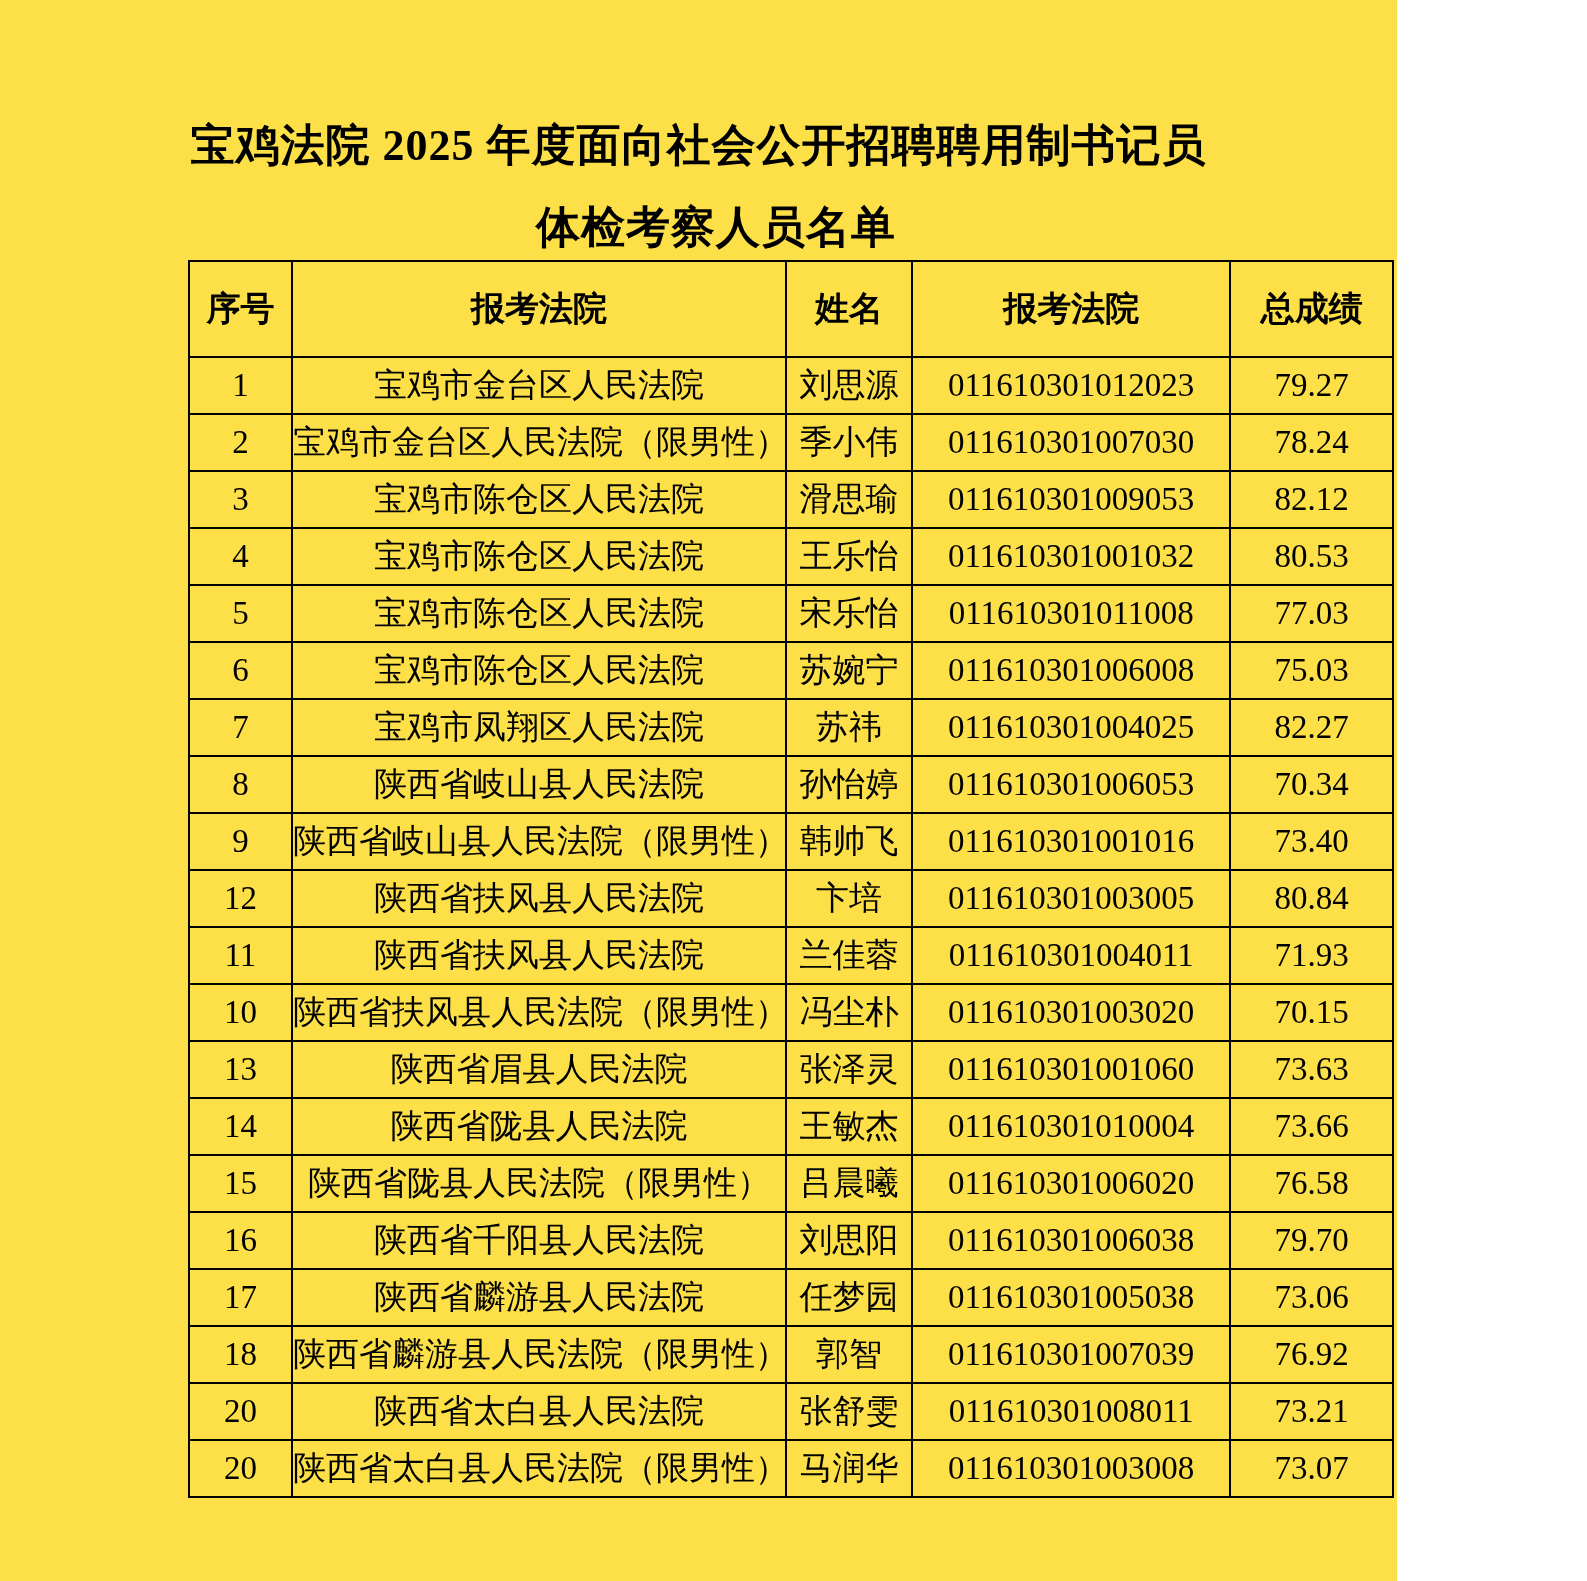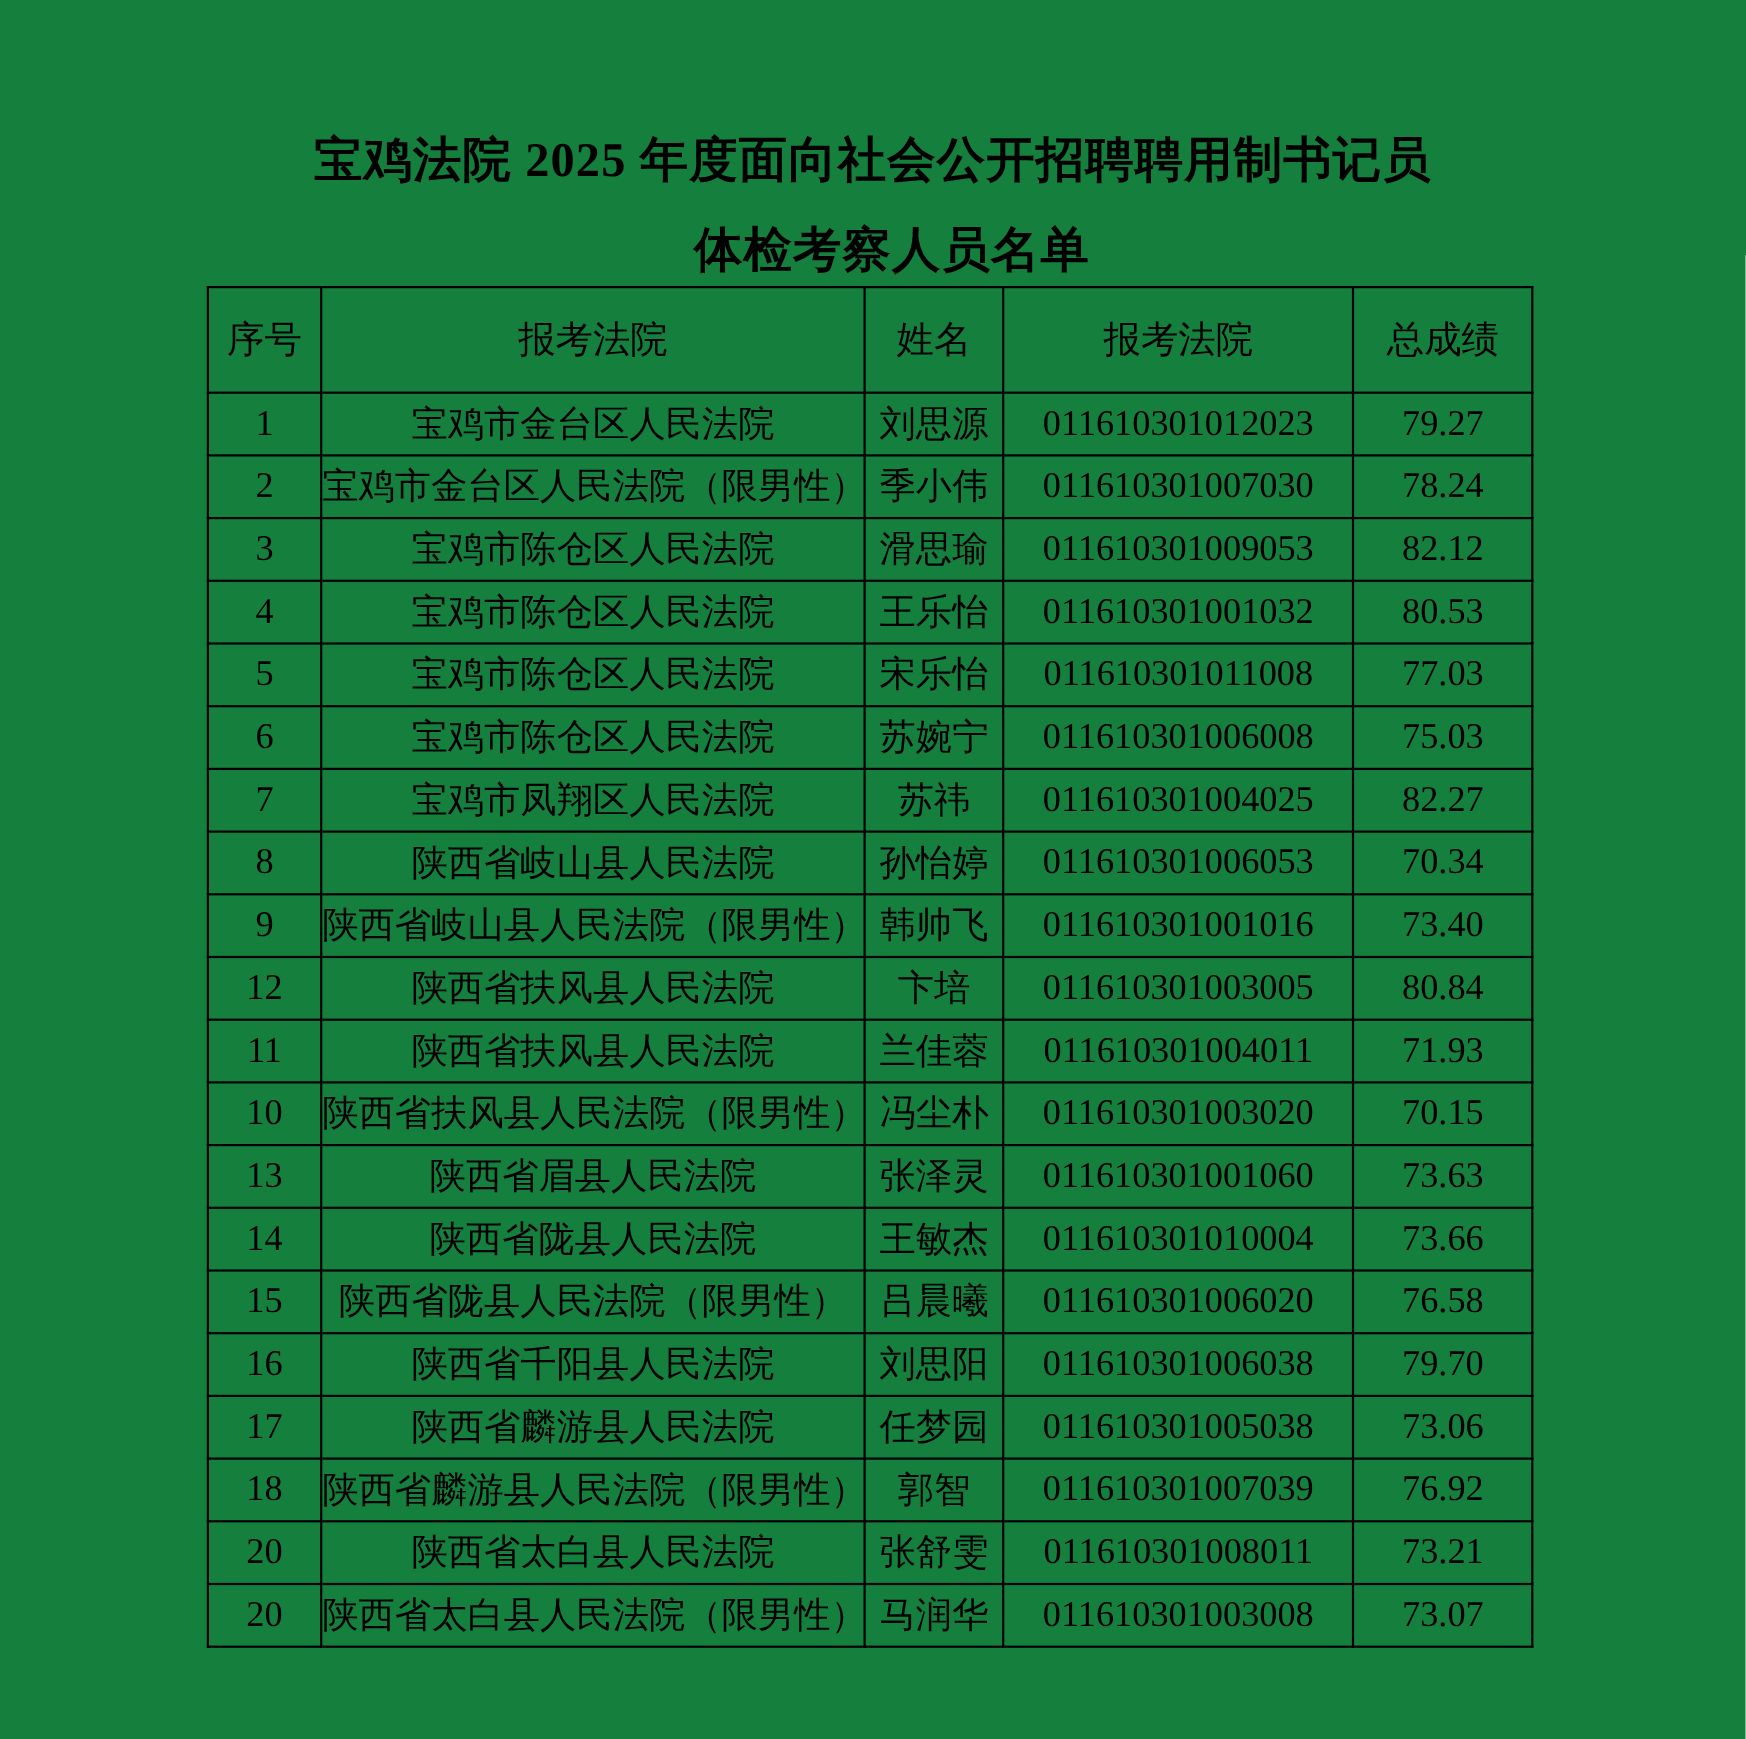--- a/index.html
+++ b/index.html
@@ -4,23 +4,23 @@
 <style>
   html, body {
     margin: 0;
     padding: 0;
     background: #ffffff;
     color: #000000;
     font-family: "Liberation Serif", "DejaVu Serif", serif;
   }
   .page {
     position: relative;
-    width: 1587px;
+    width: 1397px;
     height: 1581px;
-    background: #15803d;
+    background: #fde047;
     overflow: hidden;
   }
   .titles {
     padding-top: 124px;
     text-align: center;
   }
   .title-line {
     font-size: 44px;
     font-weight: bold;
     line-height: 1;
@@ -42,21 +42,21 @@
   table.roster td {
     border: 2px solid #000000;
     text-align: center;
     vertical-align: middle;
     padding: 0;
     overflow: hidden;
     white-space: nowrap;
   }
   table.roster th {
     font-size: 34px;
-    font-weight: normal;
+    font-weight: bold;
     height: 94px;
   }
   table.roster td {
     font-size: 33px;
     font-weight: normal;
     height: 55px;
   }
   col.c-index   { width: 8.55%; }
   col.c-court   { width: 41.05%; }
   col.c-name    { width: 10.45%; }

